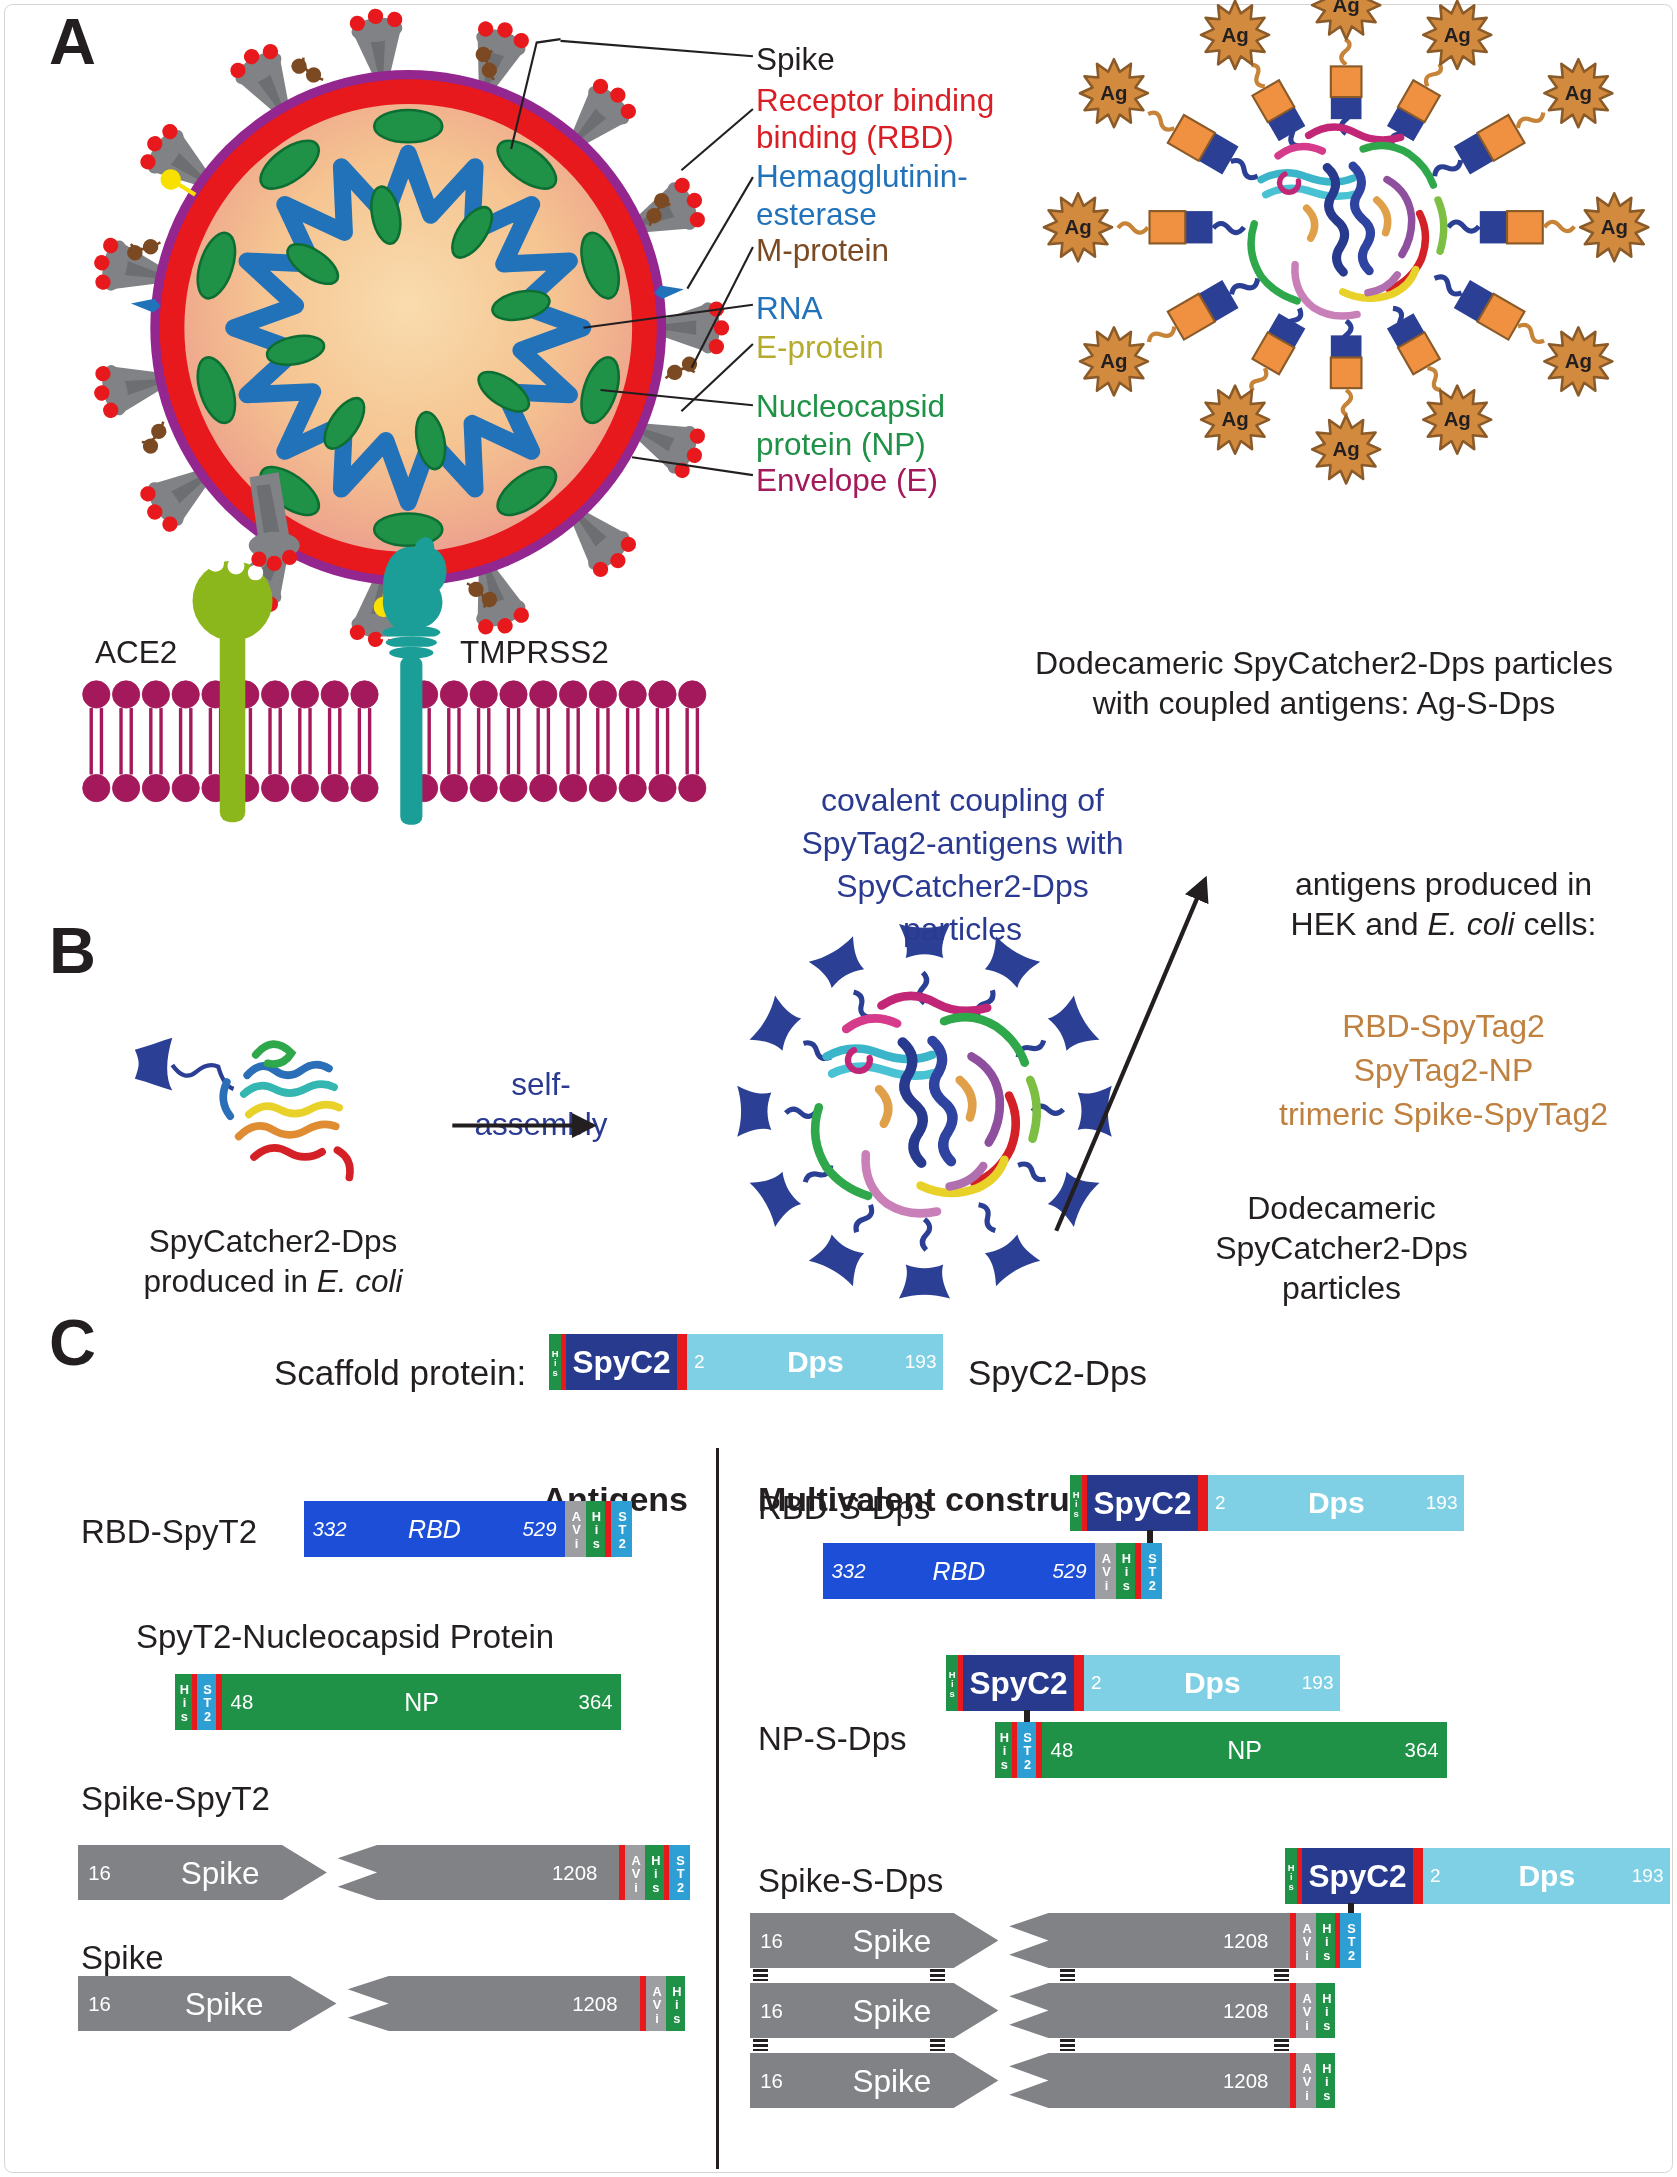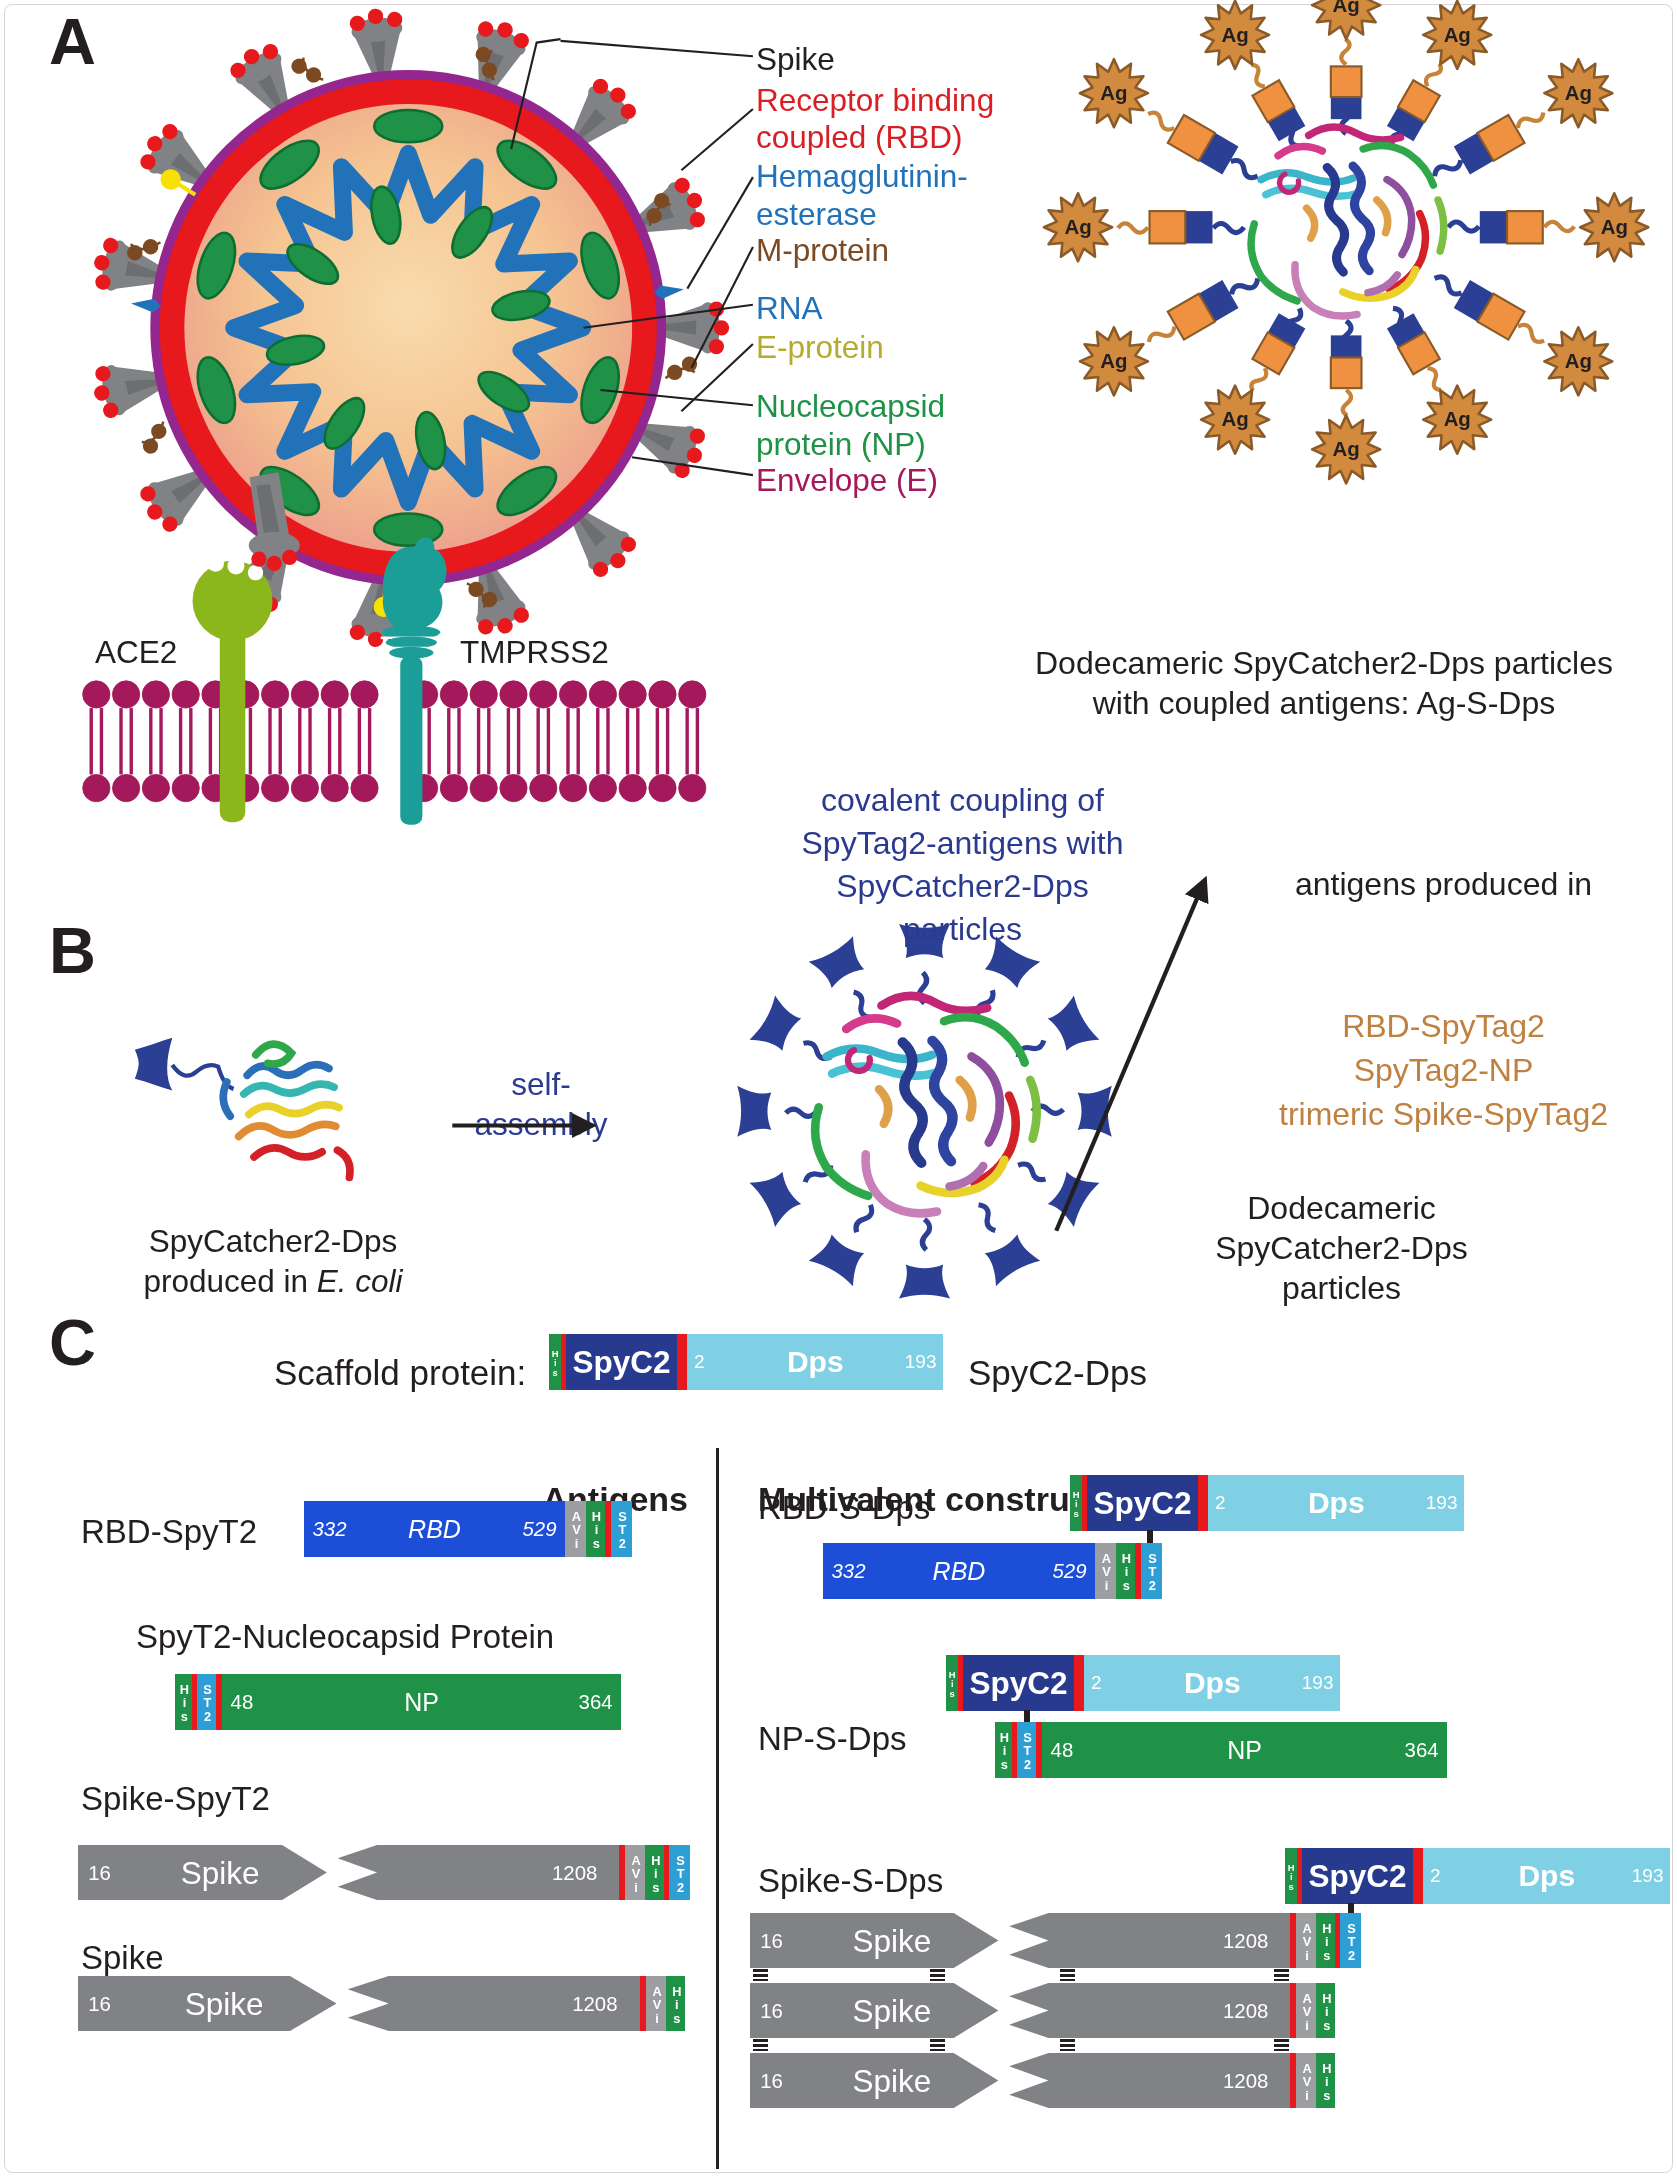--- a/index.html
+++ b/index.html
@@ -214,21 +214,21 @@
     <line x1="685" y1="385" x2="884" y2="358"></line>
     <line x1="800" y1="483" x2="884" y2="404"></line>
     <line x1="705" y1="458" x2="884" y2="476"></line>
     <line x1="742" y1="537" x2="884" y2="558"></line>
   </g>
 </svg>
 
 
 <div class="leg" style="top: 41px; color: rgb(35, 31, 32);">Spike</div>
 <div class="leg" style="top: 82px; color: rgb(217, 31, 38);">Receptor binding</div>
-<div class="leg" style="top: 119px; color: rgb(217, 31, 38);">coupled (RBD)</div>
+<div class="leg" style="top: 119px; color: rgb(217, 31, 38);">binding (RBD)</div>
 <div class="leg" style="top: 158px; color: rgb(34, 114, 185);">Hemagglutinin-</div>
 <div class="leg" style="top: 196px; color: rgb(34, 114, 185);">esterase</div>
 <div class="leg" style="top: 232px; color: rgb(123, 74, 34);">M-protein</div>
 <div class="leg" style="top: 290px; color: rgb(34, 114, 185);">RNA</div>
 <div class="leg" style="top: 329px; color: rgb(181, 171, 46);">E-protein</div>
 <div class="leg" style="top: 388px; color: rgb(31, 146, 71);">Nucleocapsid</div>
 <div class="leg" style="top: 426px; color: rgb(31, 146, 71);">protein (NP)</div>
 <div class="leg" style="top: 462px; color: rgb(163, 25, 91);">Envelope (E)</div>
 
 
@@ -620,20 +620,21 @@
   <div>SpyCatcher2-Dps</div>
   <div>particles</div>
 </div>
 
 <svg class="abs" style="left:1035px;top:852px;" width="204" height="392" viewBox="0 0 240 460">
   <line x1="25" y1="445" x2="200" y2="32" stroke="#231f20" stroke-width="5" marker-end="url(#ah)"></line>
 </svg>
 
 <div class="blk" style="left:1239px;top:836px;width:409px;">
   <div>antigens produced in</div>
+  <div><span>HEK and </span><i>E. coli</i><span> cells:</span></div>
 </div>
 <div class="blk orangetx" style="left:1239px;top:976px;width:409px;line-height:44px;">
   <div>RBD-SpyTag2</div>
   <div>SpyTag2-NP</div>
   <div>trimeric Spike-SpyTag2</div>
 </div>
 
 
 <div class="pletter" style="left:49px;top:1310px;">C</div>
 

